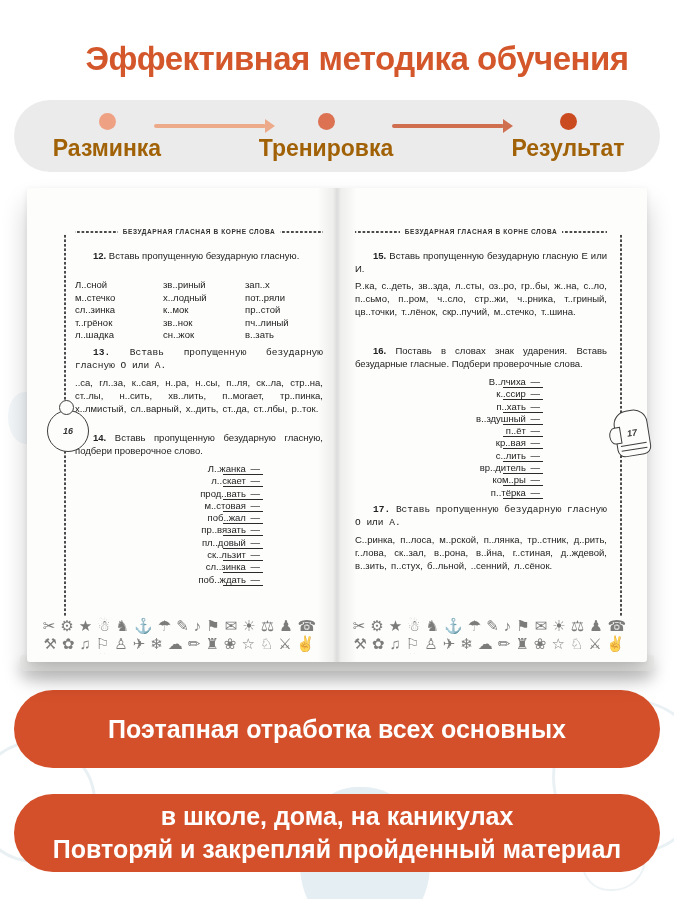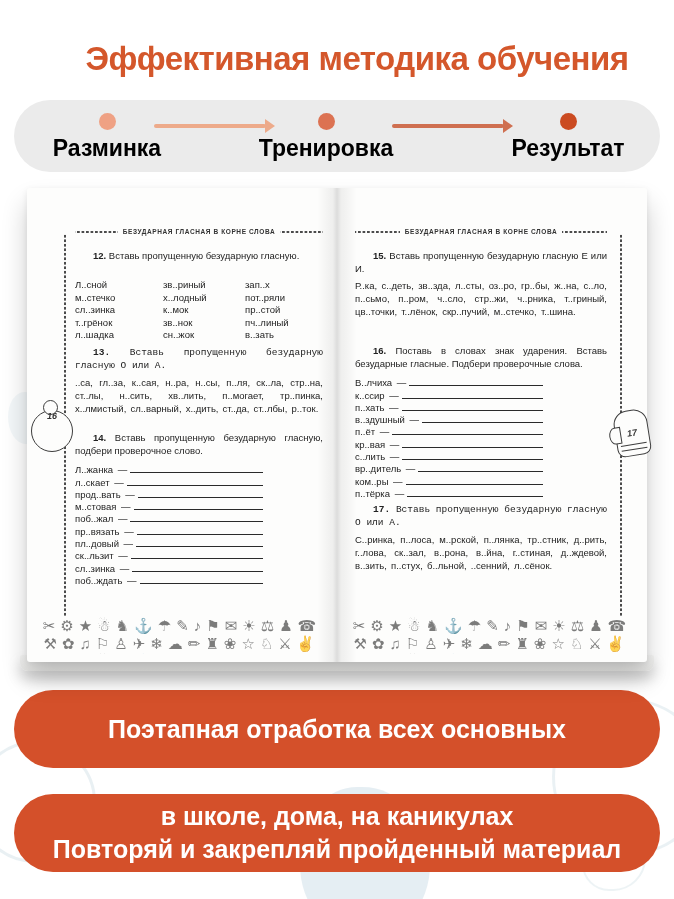--- a/index.html
+++ b/index.html
@@ -24,21 +24,21 @@
   }
 
   
   .steps-pill{
     position:relative;width:646px;height:72px;margin:22px auto 0 auto;
     background:#ebebeb;border-radius:36px;
   }
   .step{position:absolute;width:170px;text-align:center;top:13px;}
   .step-1{left:8px;} .step-2{left:227px;} .step-3{left:469px;}
   .step-dot{width:17px;height:17px;border-radius:50%;margin:0 auto 5px auto;}
-  .step-label{font-size:23px;font-weight:700;color:#000000;}
+  .step-label{font-size:23px;font-weight:700;color:#a16207;}
   .arrow{position:absolute;top:24px;height:3.5px;width:112px;background:currentColor;border-radius:2px;}
   .arrow::after{
     content:'';position:absolute;right:-9px;top:-5.2px;width:0;height:0;
     border-left:10px solid;border-top:7px solid transparent;border-bottom:7px solid transparent;
   }
   .arrow-1{left:140px;} .arrow-2{left:378px;}
 
   
   .book{
     position:relative;width:620px;height:474px;margin:16px auto 0 auto;
@@ -71,28 +71,28 @@
   .ex-head{margin:0;text-indent:18px;text-align:justify;line-height:13px;}
   .ex-num{font-weight:700;}
   .ex-text{margin:4px 0 0 0;text-align:justify;line-height:13px;word-spacing:1.5px;}
 
   .word-grid{display:flex;margin-top:17px;line-height:12.6px;}
   .word-col-0{width:88px;} .word-col-1{width:82px;} .word-col-2{flex:1;}
 
   .mt8{margin-top:4px;font-family:Liberation Mono, monospace;} .mt14{margin-top:26px;} .mt16{margin-top:16px;}
 
   .fill-rows{margin-top:6px;width:188px;}
-  .fill-row{display:flex;align-items:flex-end;height:12.3px;}
+  .fill-row{display:flex;align-items:flex-end;height:12.3px;flex-direction:column;}
   .fill-word{white-space:nowrap;}
   .fill-word::after{content:" —";padding:0 3px 0 2px;}
   .fill-line{flex:1;border-bottom:1.1px solid #2a2a2a;margin-bottom:2px;min-width:40px;}
 
   
-  .kettlebell{position:absolute;left:4px;top:222px;width:40px;height:40px;border:1.6px solid #3d3d3d;
-    border-radius:50%;background:#fdfdfc;z-index:3;display:flex;justify-content:center;}
+  .kettlebell{position:absolute;left:20px;top:222px;width:40px;height:40px;border:1.6px solid #3d3d3d;
+    border-radius:50%;background:#fdfdfc;z-index:3;display:flex;align-items:center;justify-content:center;}
   .kettlebell::before{content:'';position:absolute;top:-11px;left:11px;width:13px;height:13px;
     border:1.6px solid #3d3d3d;border-radius:50%;background:#fdfdfc;z-index:-1;}
   .glove{position:absolute;right:-2px;top:222px;width:32px;height:44px;border:1.6px solid #3d3d3d;
     border-radius:14px 14px 8px 8px;background:#fdfdfc;transform:rotate(-9deg);z-index:3;
     display:flex;align-items:center;justify-content:center;}
   .glove::before{content:'';position:absolute;left:-7px;top:14px;width:10px;height:15px;
     border:1.6px solid #3d3d3d;border-radius:50% 0 0 50%;background:#fdfdfc;}
   .glove::after{content:'';position:absolute;bottom:5px;left:3px;right:3px;height:4px;
     border-top:1.4px solid #3d3d3d;border-bottom:1.4px solid #3d3d3d;}
   .page-num{font-size:9px;font-weight:700;font-style:italic;color:#333;}

